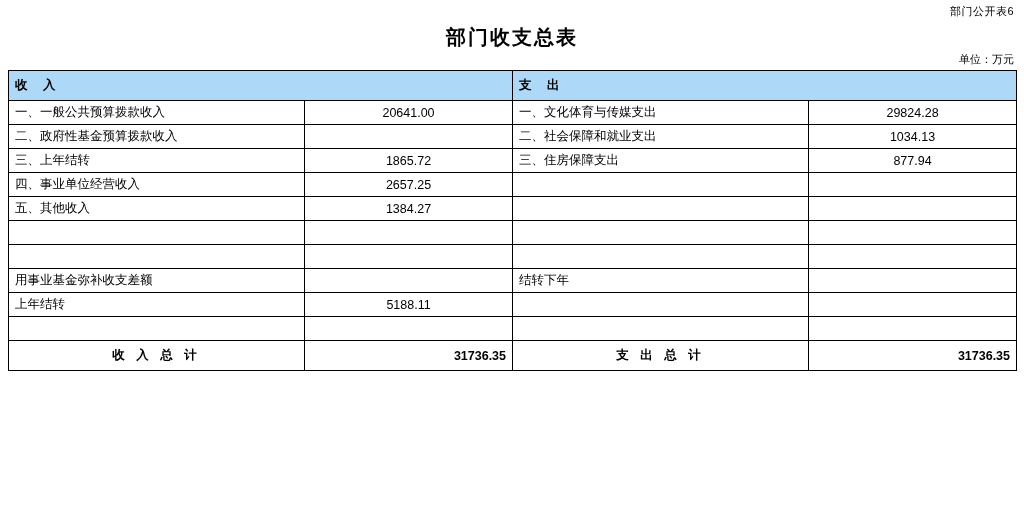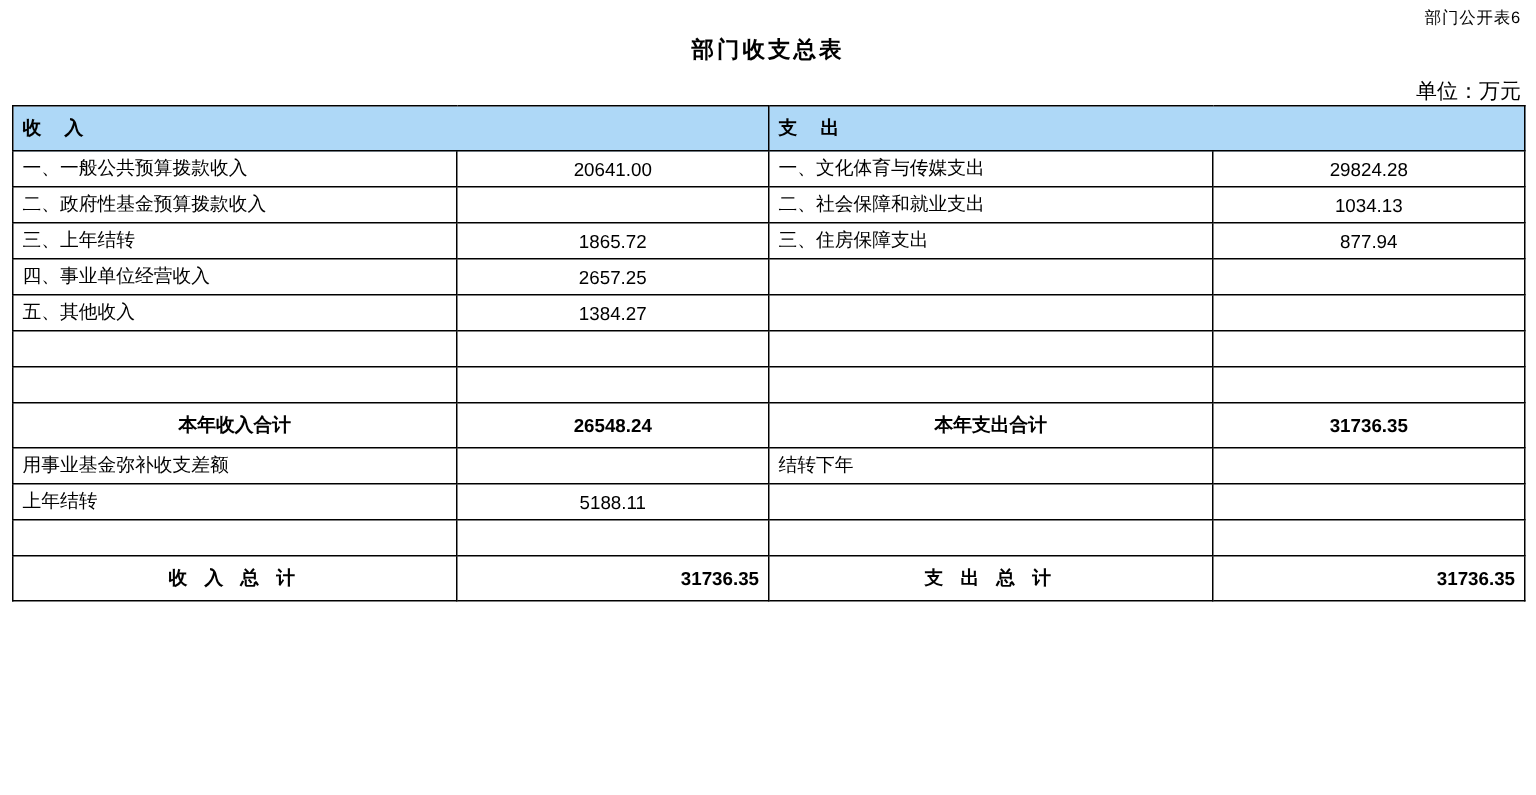--- a/index.html
+++ b/index.html
@@ -27,29 +27,29 @@
     font-size: 11px;
     color: #000;
     letter-spacing: 0.5px;
   }
   .doc-title {
     position: absolute;
     top: 24px;
     left: 0;
     width: 1024px;
     text-align: center;
-    font-size: 15px;
+    font-size: 20px;
     font-weight: bold;
     letter-spacing: 2px;
   }
   .unit-note {
     position: absolute;
     top: 52px;
     right: 10px;
-    font-size: 14px;
+    font-size: 11px;
     text-align: center;
   }
   table.budget {
     position: absolute;
     top: 70px;
     left: 8px;
     width: 1008px;
     border-collapse: collapse;
     table-layout: fixed;
   }
@@ -169,26 +169,20 @@
         <td class="label-cell empty-cell"></td>
         <td class="num-cell empty-cell"></td>
       </tr>
       <tr>
         <td class="label-cell empty-cell"></td>
         <td class="num-cell empty-cell"></td>
         <td class="label-cell empty-cell"></td>
         <td class="num-cell empty-cell"></td>
       </tr>
 
-      <tr class="total-row">
-        <td class="subtotal-label">本年收入合计</td>
-        <td class="num-cell">26548.24</td>
-        <td class="subtotal-label">本年支出合计</td>
-        <td class="num-cell">31736.35</td>
-      </tr>
 
       <tr>
         <td class="label-cell">用事业基金弥补收支差额</td>
         <td class="num-cell"></td>
         <td class="label-cell">结转下年</td>
         <td class="num-cell"></td>
       </tr>
       <tr>
         <td class="label-cell">上年结转</td>
         <td class="num-cell">5188.11</td>

